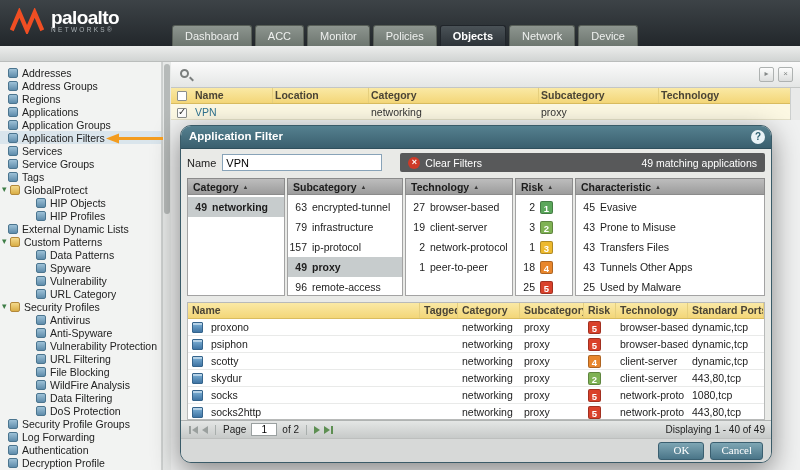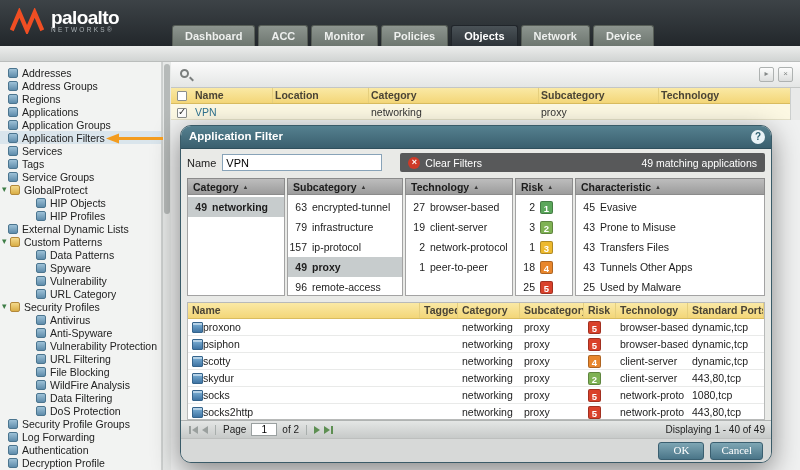--- a/index.html
+++ b/index.html
@@ -7,21 +7,21 @@
   body{width:800px;height:470px;font-family:"Liberation Sans",sans-serif;}
   .screen{position:relative;width:800px;height:470px;background:#eff0f0;overflow:hidden;}
 
   
   .top-header{position:absolute;left:0;top:0;width:100%;height:46px;background:linear-gradient(#3d4347,#22272b);}
   .logo{position:absolute;left:10px;top:8px;display:flex;align-items:center;gap:7px;}
   .logo-mark{width:34px;height:26px;}
   .logo-name{color:#fff;font-size:19px;font-weight:bold;letter-spacing:-0.6px;line-height:17px;}
   .logo-sub{color:#a9b0b4;font-size:6.5px;letter-spacing:2.3px;}
   .tabs{position:absolute;left:172px;top:25px;display:flex;gap:3px;}
-  .tab{height:21px;line-height:20px;padding:0 12px;font-size:11px;color:#eef0ee;background:linear-gradient(#8d958f,#6d766f);border:1px solid #575e57;border-bottom:none;border-radius:3px 3px 0 0;font-weight:bold;}
+  .tab{height:21px;line-height:20px;padding:0 12px;font-size:11px;color:#eef0ee;background:linear-gradient(#8d958f,#6d766f);border:1px solid #575e57;border-bottom:none;border-radius:3px 3px 0 0;}
   .tab.active{background:linear-gradient(#4a5257,#2d3338);border-color:#20252a;color:#fff;font-weight:bold;}
   .sub-bar{position:absolute;left:0;top:46px;width:100%;height:16px;background:linear-gradient(#ecedec,#d1d4d3);border-bottom:1px solid #babdbc;}
 
   
   .sidebar{position:absolute;left:0;top:62px;width:162px;height:408px;background:#f2f3f2;border-right:1px solid #cfd2d1;padding-top:4px;overflow:hidden;}
   .side-item{display:flex;align-items:center;height:13px;font-size:10.5px;color:#222;padding-left:8px;white-space:nowrap;}
   .side-item.lvl1{padding-left:36px;}
   .side-item.selected{background:#dae5ec;}
   .expander{color:#3e7d46;font-size:9px;width:8px;margin-left:-6px;line-height:9px;flex:none;}
   .s-icon{width:10px;height:10px;border-radius:2px;background:linear-gradient(#9dc1d7,#5f8cab);border:1px solid #4b758f;margin-right:4px;flex:none;}
@@ -80,21 +80,21 @@
   .fitem .fcount{width:24px;text-align:right;padding-right:5px;color:#222;flex:none;}
   .fitem.sel{background:#c7cccd;font-weight:bold;}
   .risk{display:inline-block;width:13px;height:13px;border-radius:2px;color:#fff;font-size:9.5px;font-weight:bold;text-align:center;line-height:13px;border:1px solid rgba(0,0,0,0.25);}
 
   .apps{position:absolute;left:6px;top:176px;right:6px;height:118px;border:1px solid #b8bab9;background:#fff;overflow:hidden;}
   .apps-head,.apps-row{display:grid;grid-template-columns:232px 38px 62px 64px 32px 72px 1fr;}
   .apps-head{height:16px;background:linear-gradient(#fae9a5,#f3d678);border-bottom:1px solid #d9bc5f;font-size:10.5px;font-weight:bold;color:#4a4435;}
   .apps-head .acell{line-height:15px;padding-left:4px;border-right:1px solid #e6cf7d;overflow:hidden;white-space:nowrap;}
   .apps-row{height:17px;border-bottom:1px solid #e9eae9;font-size:10.5px;color:#222;align-items:center;}
   .apps-row .acell{padding-left:4px;overflow:hidden;white-space:nowrap;}
-  .name-cell{display:flex;align-items:center;gap:0;}
+  .name-cell{display:flex;align-items:center;gap:8px;}
   .app-icon{width:11px;height:11px;flex:none;border:1px solid #35648c;background:linear-gradient(#7fb3d8,#3f74a3);border-radius:1px;box-shadow:inset 0 2px 0 rgba(255,255,255,0.45);}
 
   .pager{position:absolute;left:0;top:294px;right:0;height:18px;background:linear-gradient(#e4e6e5,#c7cac9);border-top:1px solid #b0b3b2;display:flex;align-items:center;padding:0 6px;font-size:10px;color:#222;}
   .pg-btn{height:12px;display:flex;align-items:center;justify-content:center;margin:0 2px;}
   .tri-l{width:0;height:0;border-top:4px solid transparent;border-bottom:4px solid transparent;border-right:6px solid #9aa09e;}
   .tri-r{width:0;height:0;border-top:4px solid transparent;border-bottom:4px solid transparent;border-left:6px solid #5d8f52;}
   .bar-l{width:2px;height:8px;background:#9aa09e;margin-right:1px;}
   .bar-r{width:2px;height:8px;background:#5d8f52;margin-left:1px;}
   .pg-sep{width:1px;height:10px;background:#a8aeac;margin:0 5px;}
   .pg-label{margin:0 2px;}
@@ -155,25 +155,25 @@
       <div class="side-item lvl0 selected">
         <span class="s-icon"></span>
         <span class="s-label">Application Filters</span>
       </div>
       <div class="side-item lvl0">
         <span class="s-icon"></span>
         <span class="s-label">Services</span>
       </div>
       <div class="side-item lvl0">
         <span class="s-icon"></span>
+        <span class="s-label">Service Groups</span>
+      </div>
+      <div class="side-item lvl0">
+        <span class="s-icon"></span>
         <span class="s-label">Tags</span>
-      </div>
-      <div class="side-item lvl0">
-        <span class="s-icon"></span>
-        <span class="s-label">Service Groups</span>
       </div>
       <div class="side-item lvl0">
         <span class="expander">▾</span>
         <span class="s-icon folder"></span>
         <span class="s-label">GlobalProtect</span>
       </div>
       <div class="side-item lvl1">
         <span class="s-icon"></span>
         <span class="s-label">HIP Objects</span>
       </div>

